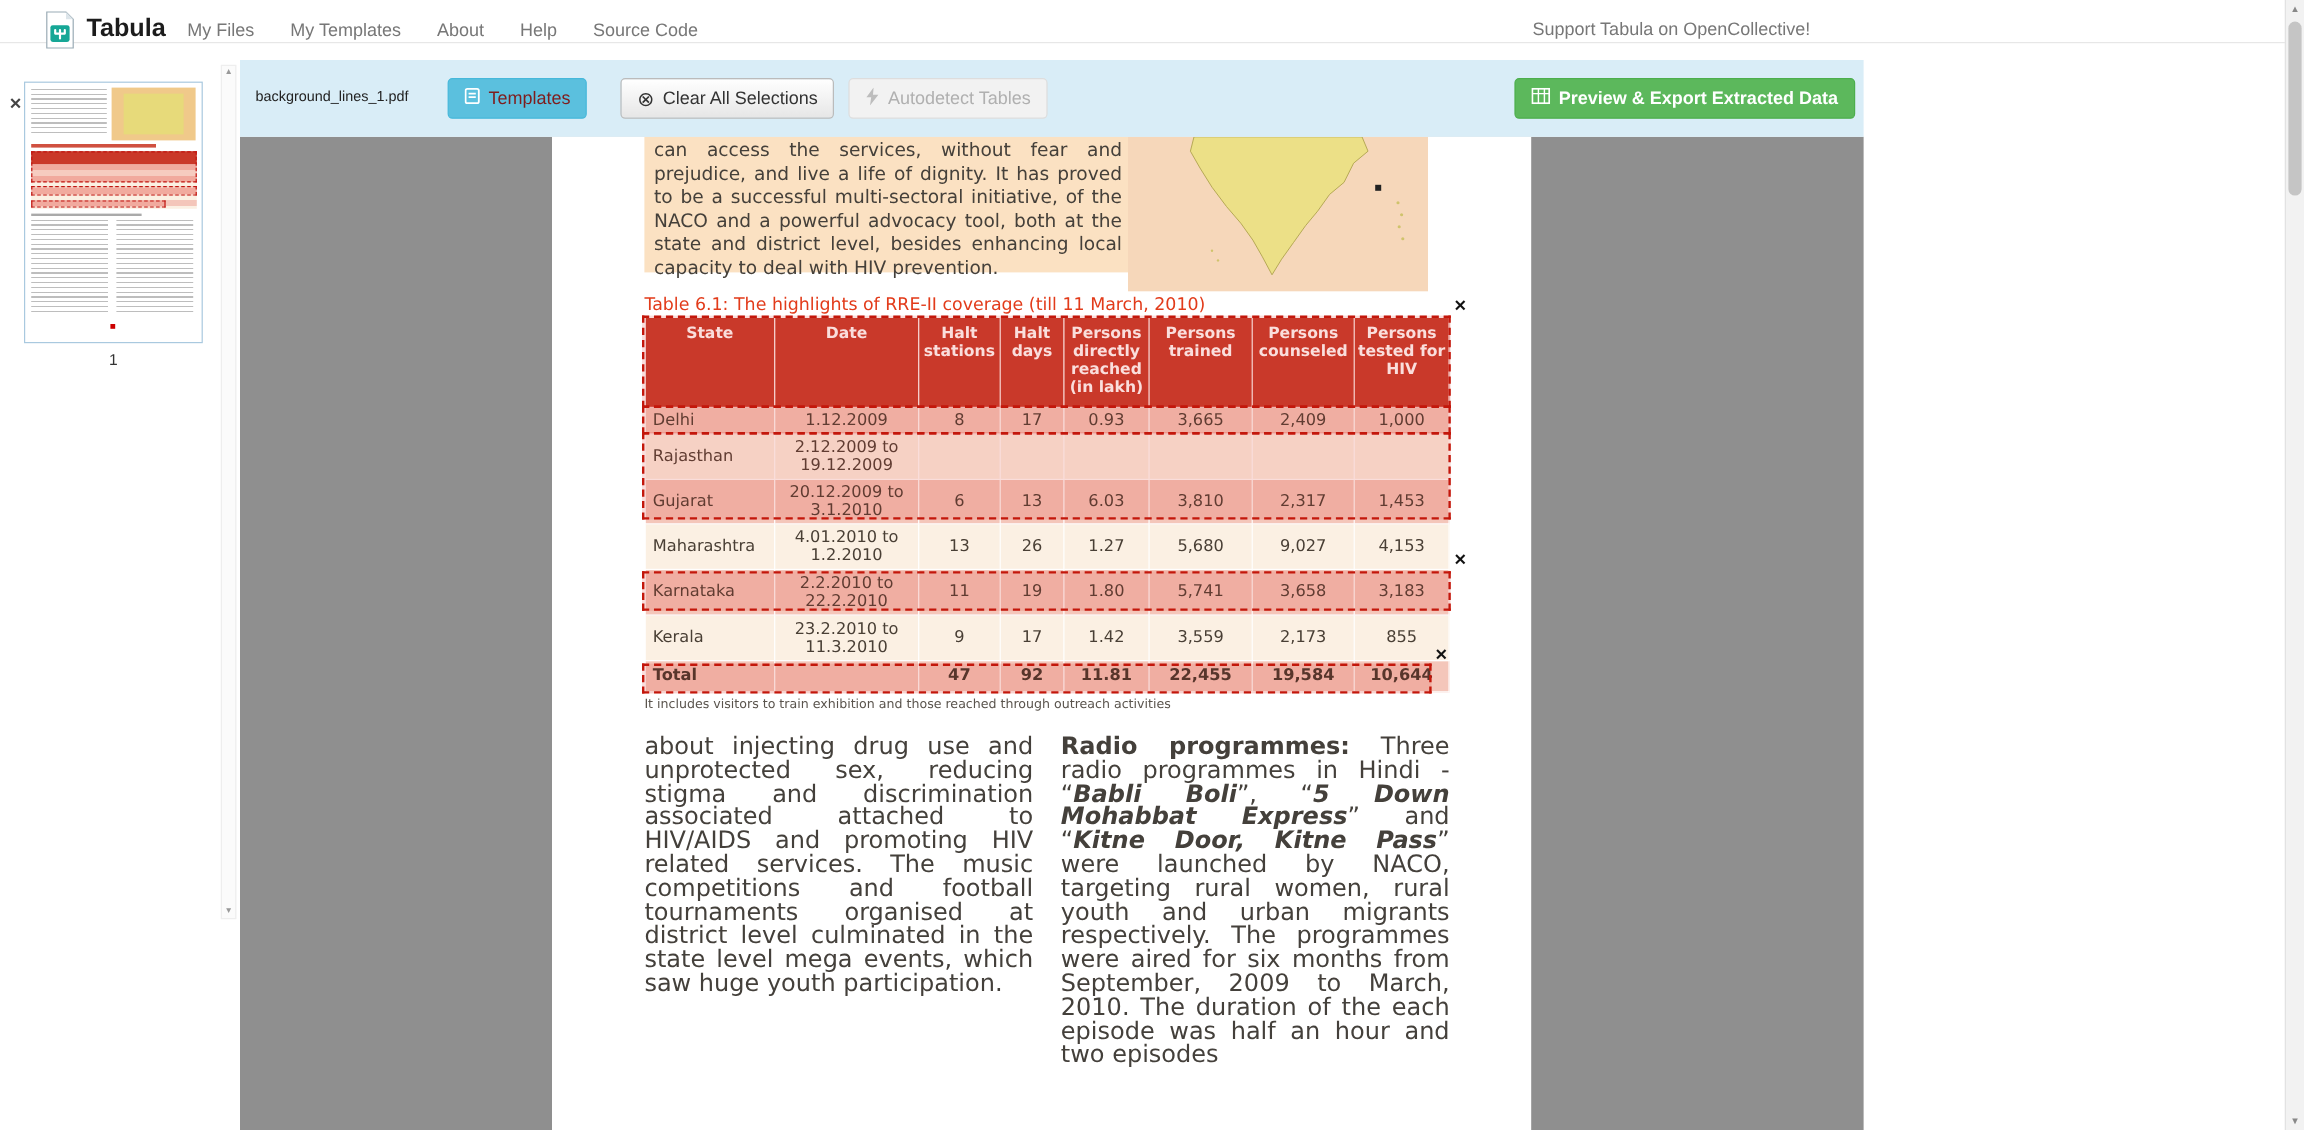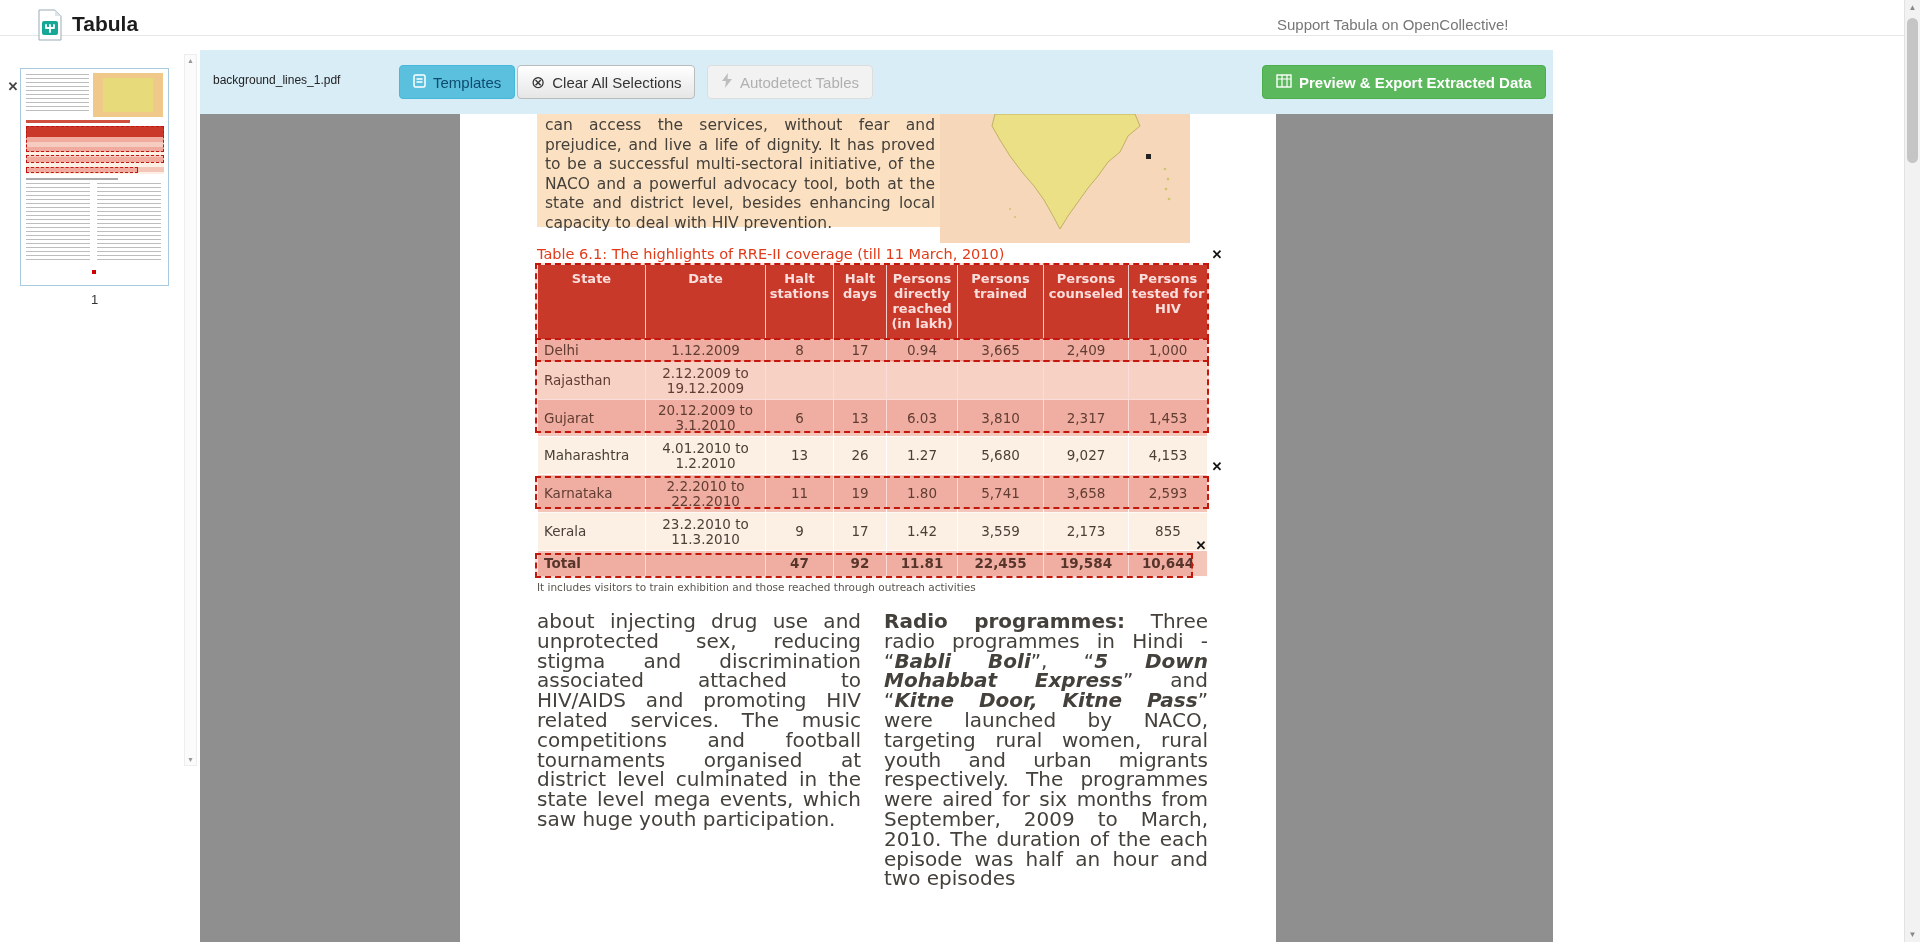--- a/index.html
+++ b/index.html
@@ -11,21 +11,21 @@
   .logo { position:absolute; left:36px; top:9px; cursor:pointer; }
   .brand { position:absolute; left:72px; top:12px; font-size:21px; font-weight:bold; color:#1c1c1c; cursor:pointer; }
   .nav-items { position:absolute; left:156px; top:0; height:50px; display:flex; align-items:center; gap:30px; }
   .nav-item { font-size:15px; color:#777; cursor:pointer; white-space:nowrap; }
   .support { position:absolute; left:1277px; top:16px; font-size:15px; color:#777; cursor:pointer; }
 
   
   .toolbar { position:absolute; left:200px; top:50px; width:1353px; height:64px; background:#d9edf7; z-index:20; }
   .filename { position:absolute; left:13px; top:23px; font-size:12px; color:#222; }
   .btn { position:absolute; top:15px; height:34px; display:inline-flex; align-items:center; gap:7px; padding:0 13px; font-size:15px; border-radius:4px; cursor:pointer; white-space:nowrap; }
-  .btn-templates { left:199px; background:#5bc0de; border:1px solid #46b8da; color:#0c4a6e; }
+  .btn-templates { left:173px; background:#5bc0de; border:1px solid #46b8da; color:#7f1d1d; }
   .btn-clear { left:317px; background:linear-gradient(#ffffff,#e6e6e6); border:1px solid #bbb; color:#333; }
   .btn-auto { left:507px; background:#f2f2f2; border:1px solid #ddd; color:#b0b0b0; cursor:default; }
   .btn-export { left:1062px; background:#5cb85c; border:1px solid #4cae4c; color:#fff; font-weight:bold; }
   .clear-glyph { font-size:17px; line-height:17px; color:#333; }
 
   
   .sidebar { position:absolute; left:0; top:50px; width:200px; height:892px; background:#fff; z-index:10; }
   .thumb { position:absolute; left:20px; top:18px; width:149px; height:218px; background:#fff; border:1px solid #a9c9df; cursor:pointer; }
   .thumb-x { position:absolute; left:5px; top:29px; width:16px; height:16px; font-size:13px; font-weight:bold; color:#444; text-align:center; line-height:16px; cursor:pointer; }
   .page-num { position:absolute; left:20px; top:242px; width:149px; text-align:center; font-size:13px; color:#333; }
@@ -84,20 +84,27 @@
   <div class="navbar">
     <span class="logo">
       <svg width="28" height="32" viewBox="0 0 28 32">
         <path d="M3,1 h16 l6,6 v24 h-22 z" fill="#ffffff" stroke="#9aabb5" stroke-width="1"></path>
         <path d="M19,1 l6,6 h-6 z" fill="#dde5ea"></path>
         <rect x="6" y="12" width="16" height="14" rx="2" fill="#16a796"></rect>
         <path d="M10,16 v3 M14,16 v3 M18,16 v3 M10,19 h8 M14,19 v4" stroke="#fff" stroke-width="1.8" fill="none" stroke-linecap="round"></path>
       </svg>
     </span>
     <span class="brand">Tabula</span>
+    <div class="nav-items">
+      <span class="nav-item">My Files</span>
+      <span class="nav-item">My Templates</span>
+      <span class="nav-item">About</span>
+      <span class="nav-item">Help</span>
+      <span class="nav-item">Source Code</span>
+    </div>
     <span class="support">Support Tabula on OpenCollective!</span>
   </div>
 
   <div class="toolbar">
     <span class="filename">background_lines_1.pdf</span>
 
     <span class="btn btn-templates">
       <span>
         <svg width="13" height="14" viewBox="0 0 13 14">
             <rect x="1" y="1" width="11" height="12" rx="1.5" fill="none" stroke="#fff" stroke-width="1.5"></rect>
@@ -207,21 +214,21 @@
             <th>Persons counseled</th>
             <th>Persons tested for HIV</th>
           </tr>
         </thead>
         <tbody>
           <tr class="r-pink" style="height:22px;">
             <td class="state">Delhi</td>
             <td>1.12.2009</td>
             <td>8</td>
             <td>17</td>
-            <td>0.94</td>
+            <td>0.93</td>
             <td>3,665</td>
             <td>2,409</td>
             <td>1,000</td>
           </tr>
           <tr class="r-cream" style="height:38px;">
             <td class="state">Rajasthan</td>
             <td>2.12.2009 to 19.12.2009</td>
             <td></td>
             <td></td>
             <td></td>
@@ -250,21 +257,21 @@
             <td>4,153</td>
           </tr>
           <tr class="r-pink" style="height:38px;border-radius:16px;">
             <td class="state">Karnataka</td>
             <td>2.2.2010 to 22.2.2010</td>
             <td>11</td>
             <td>19</td>
             <td>1.80</td>
             <td>5,741</td>
             <td>3,658</td>
-            <td>2,593</td>
+            <td>3,183</td>
           </tr>
           <tr class="r-cream" style="height:38px;">
             <td class="state">Kerala</td>
             <td>23.2.2010 to 11.3.2010</td>
             <td>9</td>
             <td>17</td>
             <td>1.42</td>
             <td>3,559</td>
             <td>2,173</td>
             <td>855</td>

